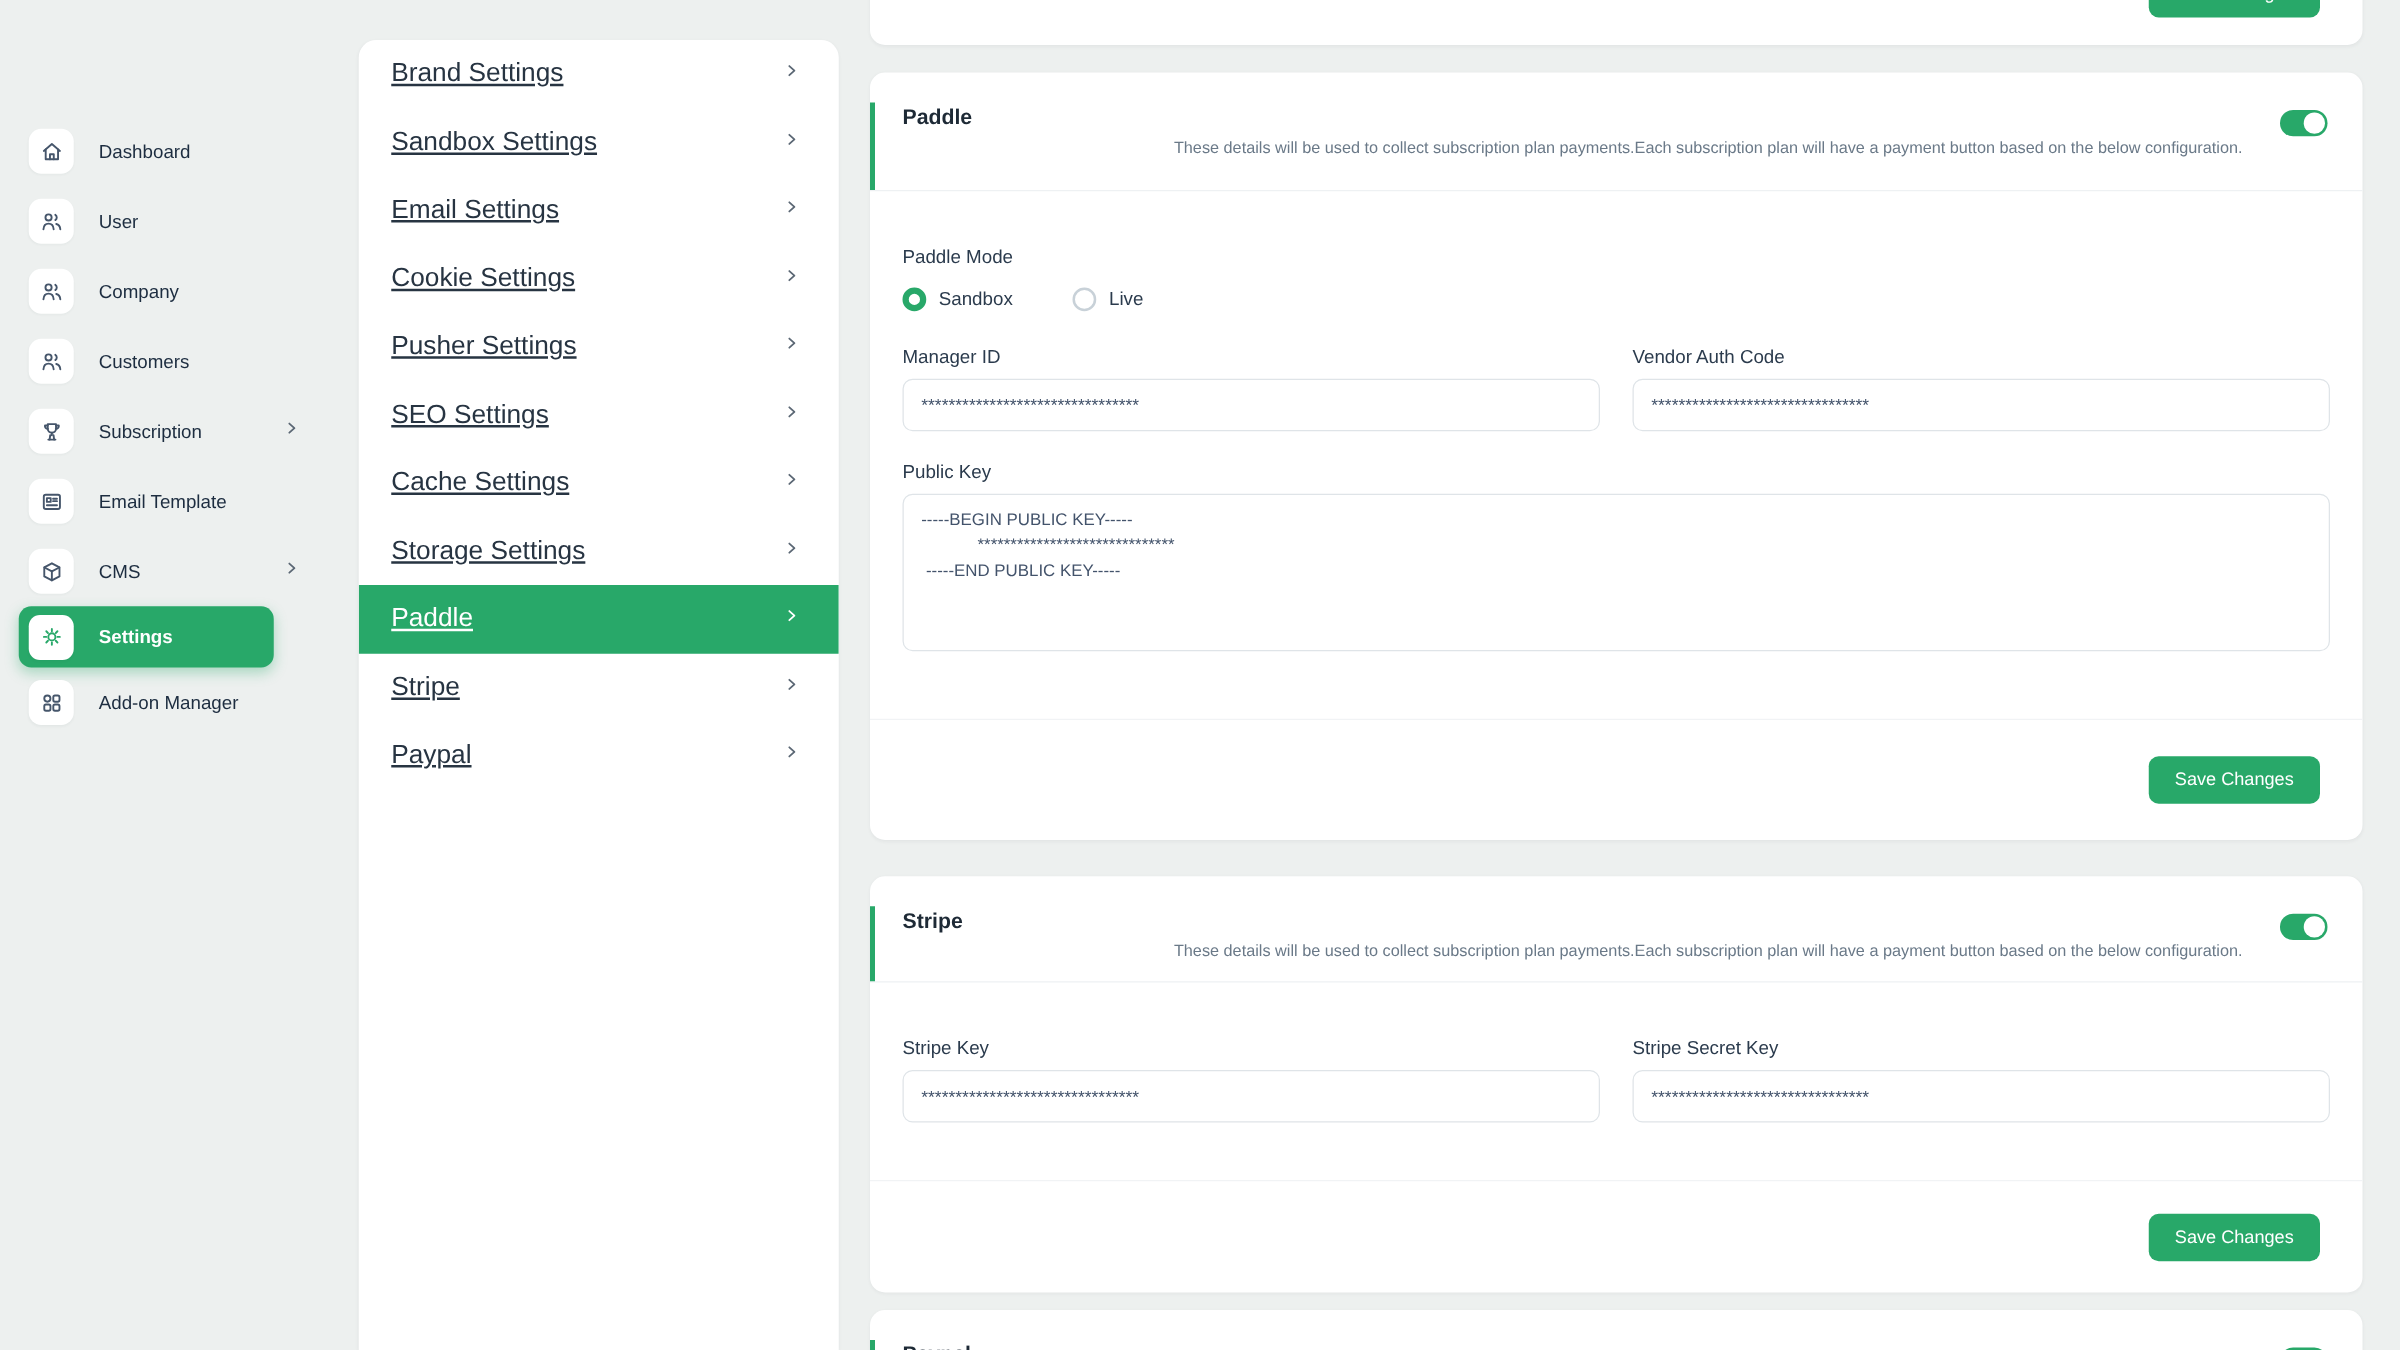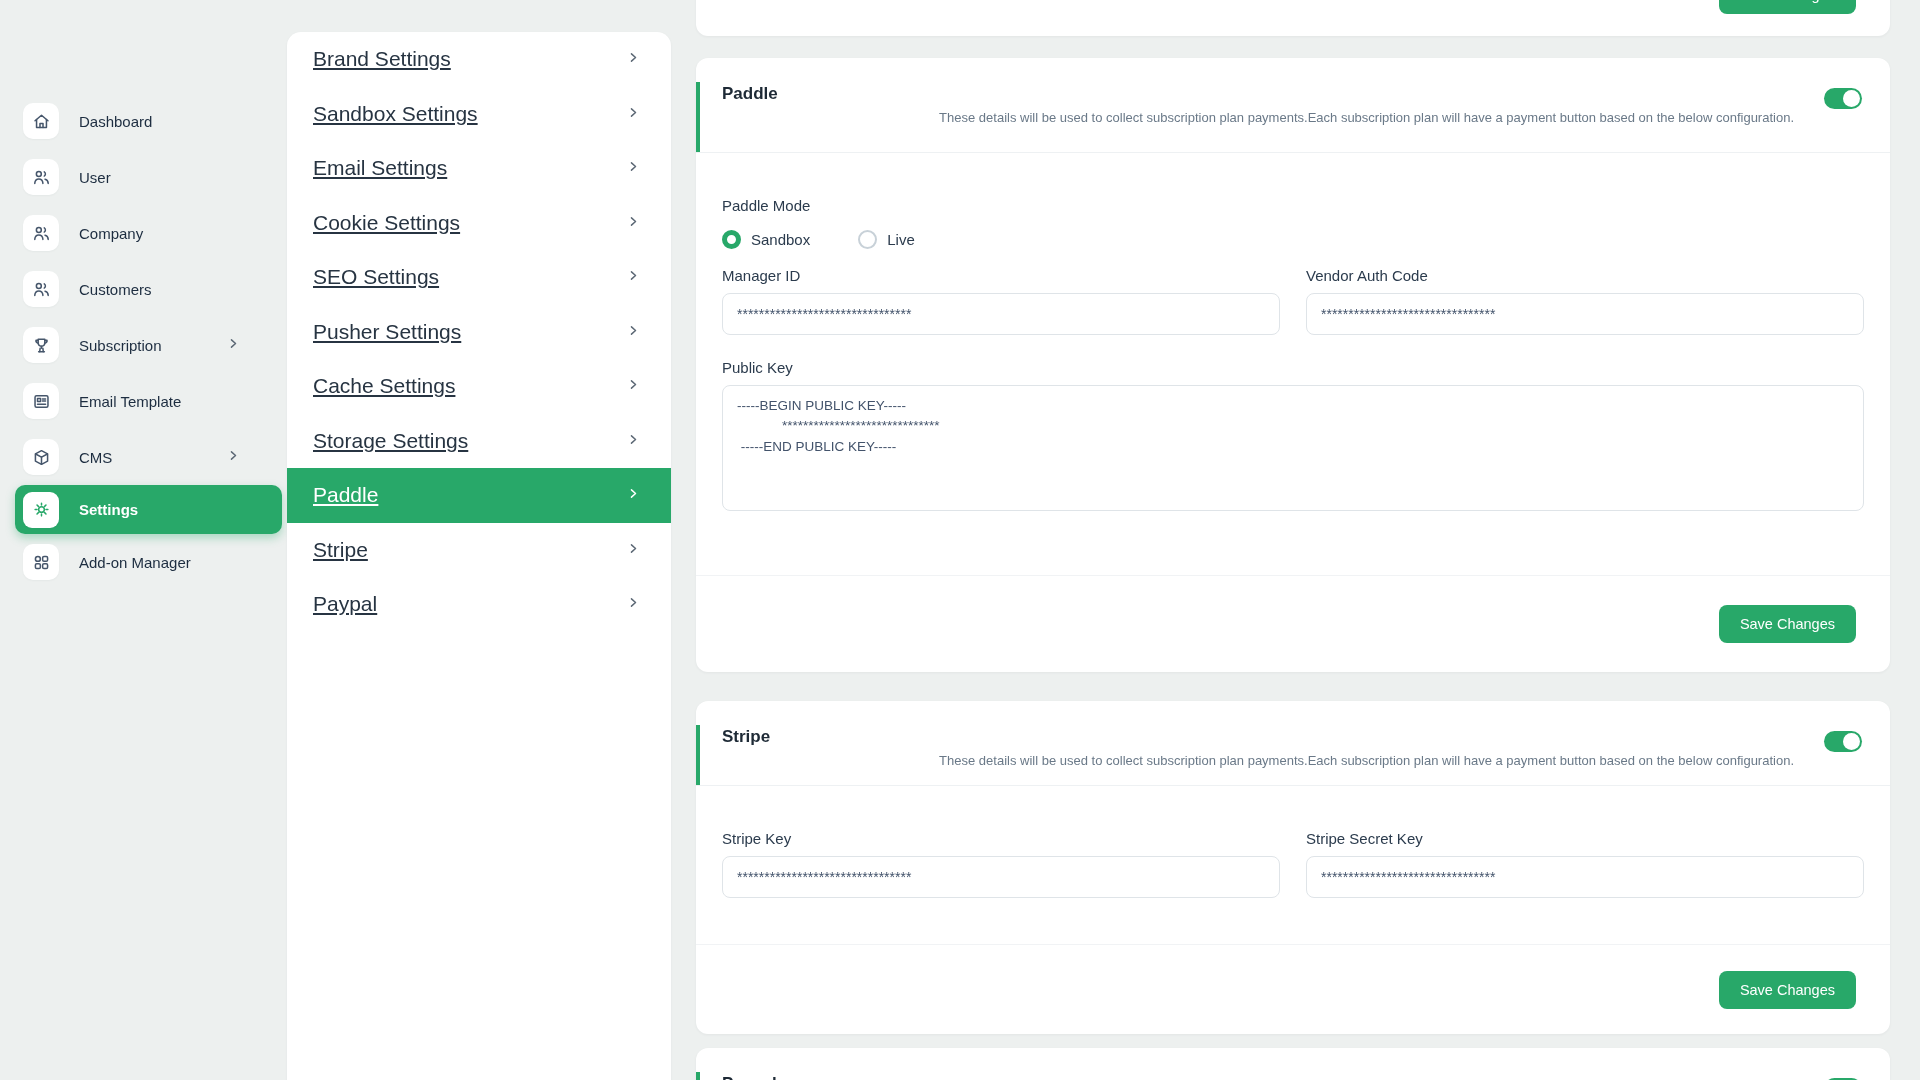--- a/index.html
+++ b/index.html
@@ -9,21 +9,21 @@
 
   
   .rail { position:absolute; left:0; top:0; width:287px; height:1080px; }
   .rail-list { position:absolute; top:93px; left:0; width:287px; }
   .rail-item { position:relative; display:flex; align-items:center; height:56px; width:258px; cursor:pointer; }
   .icon-box { width:36px; height:36px; margin-left:23px; background:#ffffff; border-radius:10px;
               display:flex; align-items:center; justify-content:center; flex:0 0 auto;
               box-shadow:0 1px 2px rgba(30,45,60,.04); }
   .rail-label { margin-left:20px; font-size:15px; color:#1d2d40; white-space:nowrap; }
   .rail-chev { position:absolute; right:18px; top:50%; transform:translateY(-50%); }
-  .rail-item.active { background:#28a869; margin-left:15px; width:267px; height:49px; border-radius:10px;
+  .rail-item.active { background:#28a869; margin-left:15px; width:204px; height:49px; border-radius:10px;
                       box-shadow:0 4px 10px rgba(40,168,105,.35); }
   .rail-item.active .icon-box { margin-left:8px; border-radius:9px; }
   .rail-item.active .rail-label { color:#ffffff; font-weight:700; }
   svg.ic { width:19px; height:19px; fill:none; stroke:#46566b; stroke-width:1.6;
            stroke-linecap:round; stroke-linejoin:round; }
   .rail-item.active svg.ic { stroke:#28a869; }
   svg.chev { width:13px; height:13px; fill:none; stroke:#5c6875; stroke-width:1.8;
              stroke-linecap:round; stroke-linejoin:round; }
 
   
@@ -60,21 +60,21 @@
   .header-text { flex:1 1 auto; padding-right:30px; }
 
   .toggle { width:38px; height:21px; border-radius:11px; background:#28a869; position:relative;
             flex:0 0 auto; margin-top:4px; cursor:pointer; }
   .toggle .knob { position:absolute; right:2px; top:2px; width:17px; height:17px; border-radius:50%;
                   background:#ffffff; }
 
   .card-body { padding:44px 26px 0 26px; flex:1 1 auto; }
   .field-label { font-size:15px; font-weight:500; color:#2b3b4d; margin-bottom:9px; }
   .mode-label { margin-bottom:16px; }
-  .radio-row { display:flex; align-items:center; gap:48px; margin-bottom:18px; }
+  .radio-row { display:flex; align-items:center; gap:48px; margin-bottom:28px; }
   .radio-opt { display:flex; align-items:center; gap:10px; cursor:pointer; }
   .radio { width:19px; height:19px; border-radius:50%; background:#ffffff; flex:0 0 auto; }
   .radio.checked { border:5.5px solid #28a869; }
   .radio.unchecked { border:2px solid #c8d1d8; }
   .radio-text { font-size:15px; color:#2b3b4d; }
 
   .fields-grid { display:grid; grid-template-columns:1fr 1fr; column-gap:26px; }
   .text-input { width:100%; height:42px; border:1px solid #dfe4e8; border-radius:8px; padding:0 14px;
                 font-size:14px; font-family:inherit; color:#43536b; background:#ffffff; outline:none; }
   .pk-block { margin-top:24px; }
@@ -231,27 +231,27 @@
             <path d="M5.5 3.5 10.5 8l-5 4.5"></path>
           </svg></span>
     </div>
     <div class="subnav-item">
       <span class="subnav-label">Cookie Settings</span>
       <span class="subnav-chev"><svg class="chev" viewBox="0 0 16 16">
             <path d="M5.5 3.5 10.5 8l-5 4.5"></path>
           </svg></span>
     </div>
     <div class="subnav-item">
+      <span class="subnav-label">Pusher Settings</span>
+      <span class="subnav-chev"><svg class="chev" viewBox="0 0 16 16">
+            <path d="M5.5 3.5 10.5 8l-5 4.5"></path>
+          </svg></span>
+    </div>
+    <div class="subnav-item">
       <span class="subnav-label">SEO Settings</span>
-      <span class="subnav-chev"><svg class="chev" viewBox="0 0 16 16">
-            <path d="M5.5 3.5 10.5 8l-5 4.5"></path>
-          </svg></span>
-    </div>
-    <div class="subnav-item">
-      <span class="subnav-label">Pusher Settings</span>
       <span class="subnav-chev"><svg class="chev" viewBox="0 0 16 16">
             <path d="M5.5 3.5 10.5 8l-5 4.5"></path>
           </svg></span>
     </div>
     <div class="subnav-item">
       <span class="subnav-label">Cache Settings</span>
       <span class="subnav-chev"><svg class="chev" viewBox="0 0 16 16">
             <path d="M5.5 3.5 10.5 8l-5 4.5"></path>
           </svg></span>
     </div>

